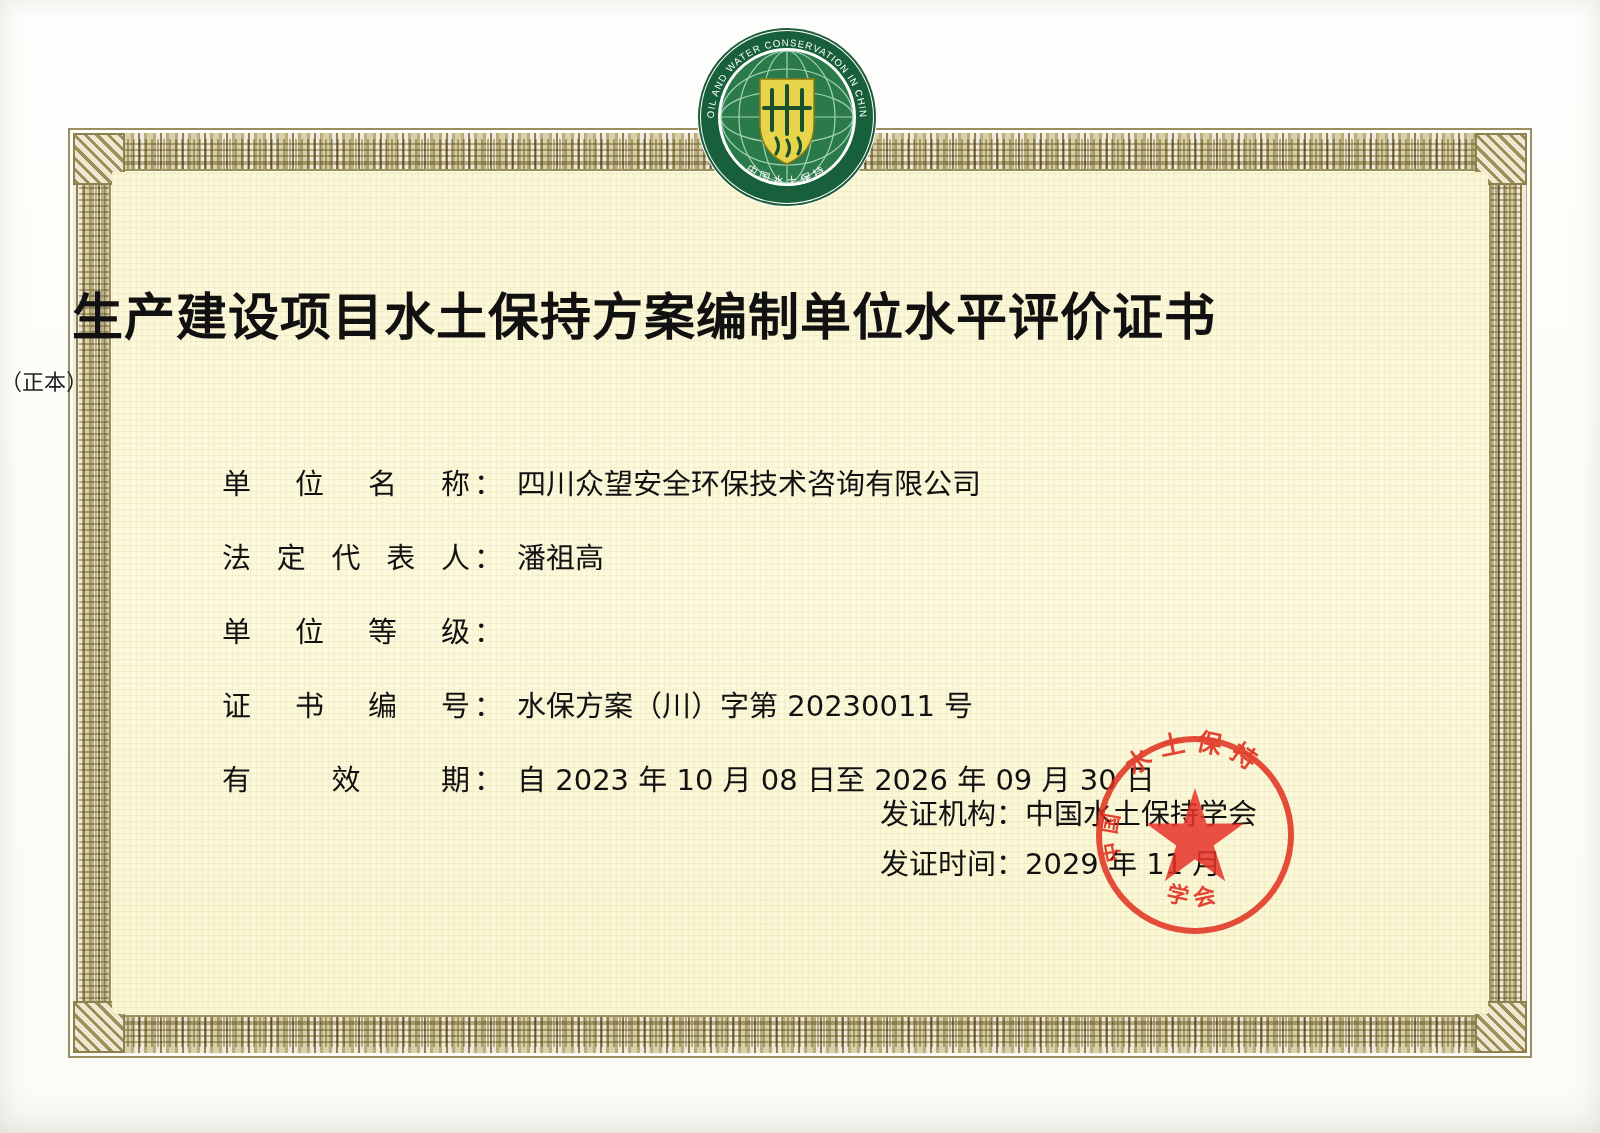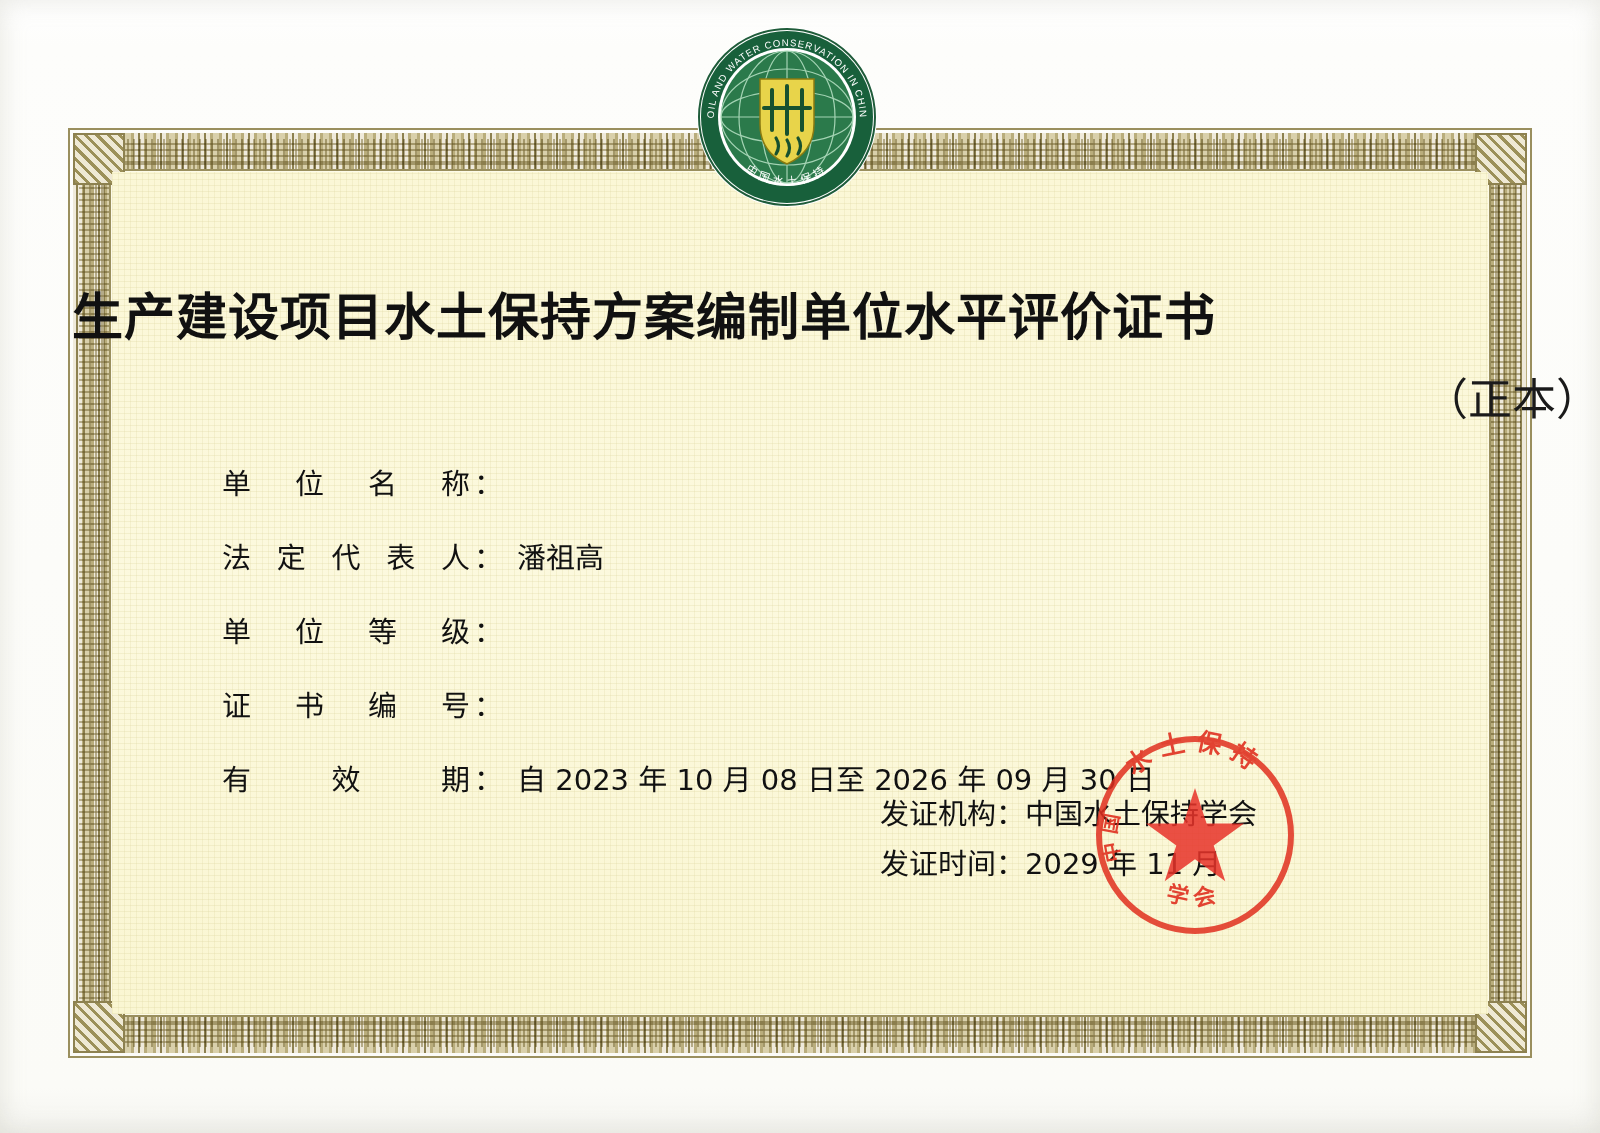--- a/index.html
+++ b/index.html
@@ -141,23 +141,23 @@
     font-size: 51px;
     letter-spacing: 1px;
     color: #111111;
     white-space: nowrap;
   }
   #sub-title {
     position: absolute;
     left: 0;
     top: 364px;
     width: 1600px;
-    text-align: right;
+    text-align: left;
     font-family: "DejaVu Sans", "Liberation Sans", sans-serif;
-    font-size: 44px;
+    font-size: 22px;
     color: #1a1a1a;
   }
 
   
   #fields {
     position: absolute;
     left: 222px;
     top: 460px;
     width: 1180px;
   }
@@ -291,20 +291,21 @@
   <div id="fields">
 
     <div class="field-row">
       <div class="field-label">
         <span>单</span>
         <span>位</span>
         <span>名</span>
         <span>称</span>
       </div>
       <div class="field-colon">：</div>
+      <div class="field-value">四川众望安全环保技术咨询有限公司</div>
     </div>
 
     <div class="field-row">
       <div class="field-label">
         <span>法</span>
         <span>定</span>
         <span>代</span>
         <span>表</span>
         <span>人</span>
       </div>
@@ -323,20 +324,21 @@
     </div>
 
     <div class="field-row">
       <div class="field-label">
         <span>证</span>
         <span>书</span>
         <span>编</span>
         <span>号</span>
       </div>
       <div class="field-colon">：</div>
+      <div class="field-value">水保方案（川）字第 20230011 号</div>
     </div>
 
     <div class="field-row">
       <div class="field-label">
         <span>有</span>
         <span>效</span>
         <span>期</span>
       </div>
       <div class="field-colon">：</div>
       <div class="field-value">自 2023 年 10 月 08 日至 2026 年 09 月 30 日</div>

